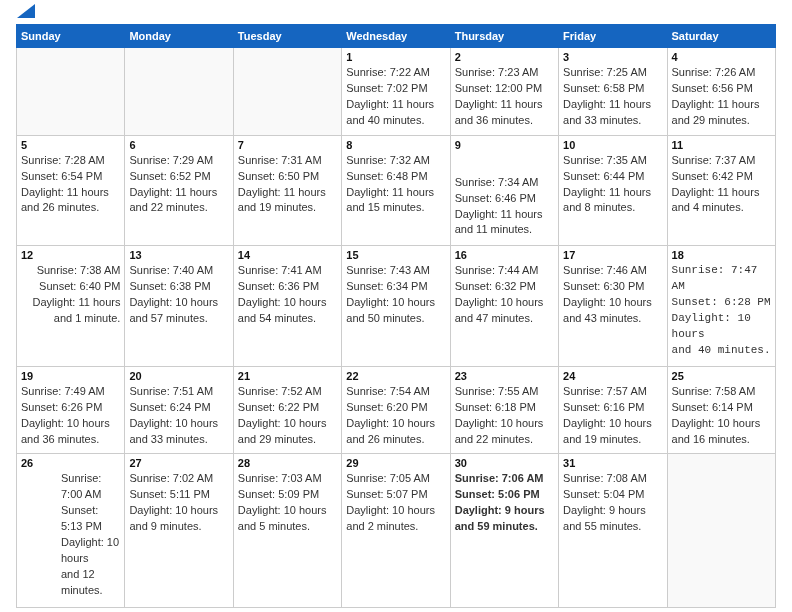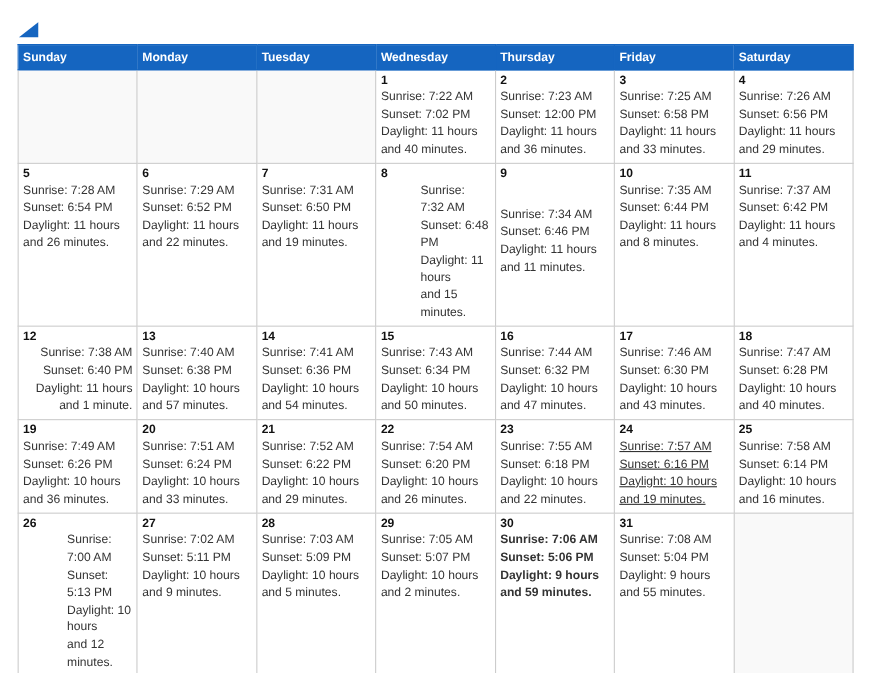--- a/index.html
+++ b/index.html
@@ -6,21 +6,21 @@
     body {
       width: 792px;
       height: 612px;
       font-family: Arial, sans-serif;
       background: #fff;
       overflow: hidden;
     }
     .page {
       width: 792px;
       height: 612px;
-      padding: 20px 16px;
+      padding: 4px 16px;
       display: flex;
       flex-direction: column;
     }
     .header {
       display: flex;
       justify-content: space-between;
       align-items: flex-start;
       margin-bottom: 8px;
     }
     .logo {
@@ -166,21 +166,21 @@
           </td>
           <td>
             <span class="day-num">7</span>
             <div class="day-detail" style="white-space: pre-line;">Sunrise: 7:31 AM
 Sunset: 6:50 PM
 Daylight: 11 hours
 and 19 minutes.</div>
           </td>
           <td>
             <span class="day-num">8</span>
-            <div class="day-detail" style="white-space: pre-line; margin-left: 36px;">Sunrise: 7:32 AM
+            <div class="day-detail" style="white-space: pre-line;">Sunrise: 7:32 AM
 Sunset: 6:48 PM
 Daylight: 11 hours
 and 15 minutes.</div>
           </td>
           <td>
             <span class="day-num">9</span>
             <div class="day-detail" style="white-space: pre-line; margin-top: 24px;">Sunrise: 7:34 AM
 Sunset: 6:46 PM
 Daylight: 11 hours
 and 11 minutes.</div>
@@ -238,21 +238,21 @@
           </td>
           <td>
             <span class="day-num">17</span>
             <div class="day-detail" style="white-space: pre-line;">Sunrise: 7:46 AM
 Sunset: 6:30 PM
 Daylight: 10 hours
 and 43 minutes.</div>
           </td>
           <td>
             <span class="day-num">18</span>
-            <div class="day-detail" style="white-space: pre-line;">Sunrise: 7:47 AM
+            <div class="day-detail" style="white-space: pre-line; font-family: Liberation Mono, monospace;">Sunrise: 7:47 AM
 Sunset: 6:28 PM
 Daylight: 10 hours
 and 40 minutes.</div>
           </td>
         </tr>
         <tr>
           <td>
             <span class="day-num">19</span>
             <div class="day-detail" style="white-space: pre-line;">Sunrise: 7:49 AM
 Sunset: 6:26 PM
@@ -282,21 +282,21 @@
           </td>
           <td>
             <span class="day-num">23</span>
             <div class="day-detail" style="white-space: pre-line;">Sunrise: 7:55 AM
 Sunset: 6:18 PM
 Daylight: 10 hours
 and 22 minutes.</div>
           </td>
           <td>
             <span class="day-num">24</span>
-            <div class="day-detail" style="white-space: pre-line; text-decoration: underline;">Sunrise: 7:57 AM
+            <div class="day-detail" style="white-space: pre-line;">Sunrise: 7:57 AM
 Sunset: 6:16 PM
 Daylight: 10 hours
 and 19 minutes.</div>
           </td>
           <td>
             <span class="day-num">25</span>
             <div class="day-detail" style="white-space: pre-line;">Sunrise: 7:58 AM
 Sunset: 6:14 PM
 Daylight: 10 hours
 and 16 minutes.</div>

